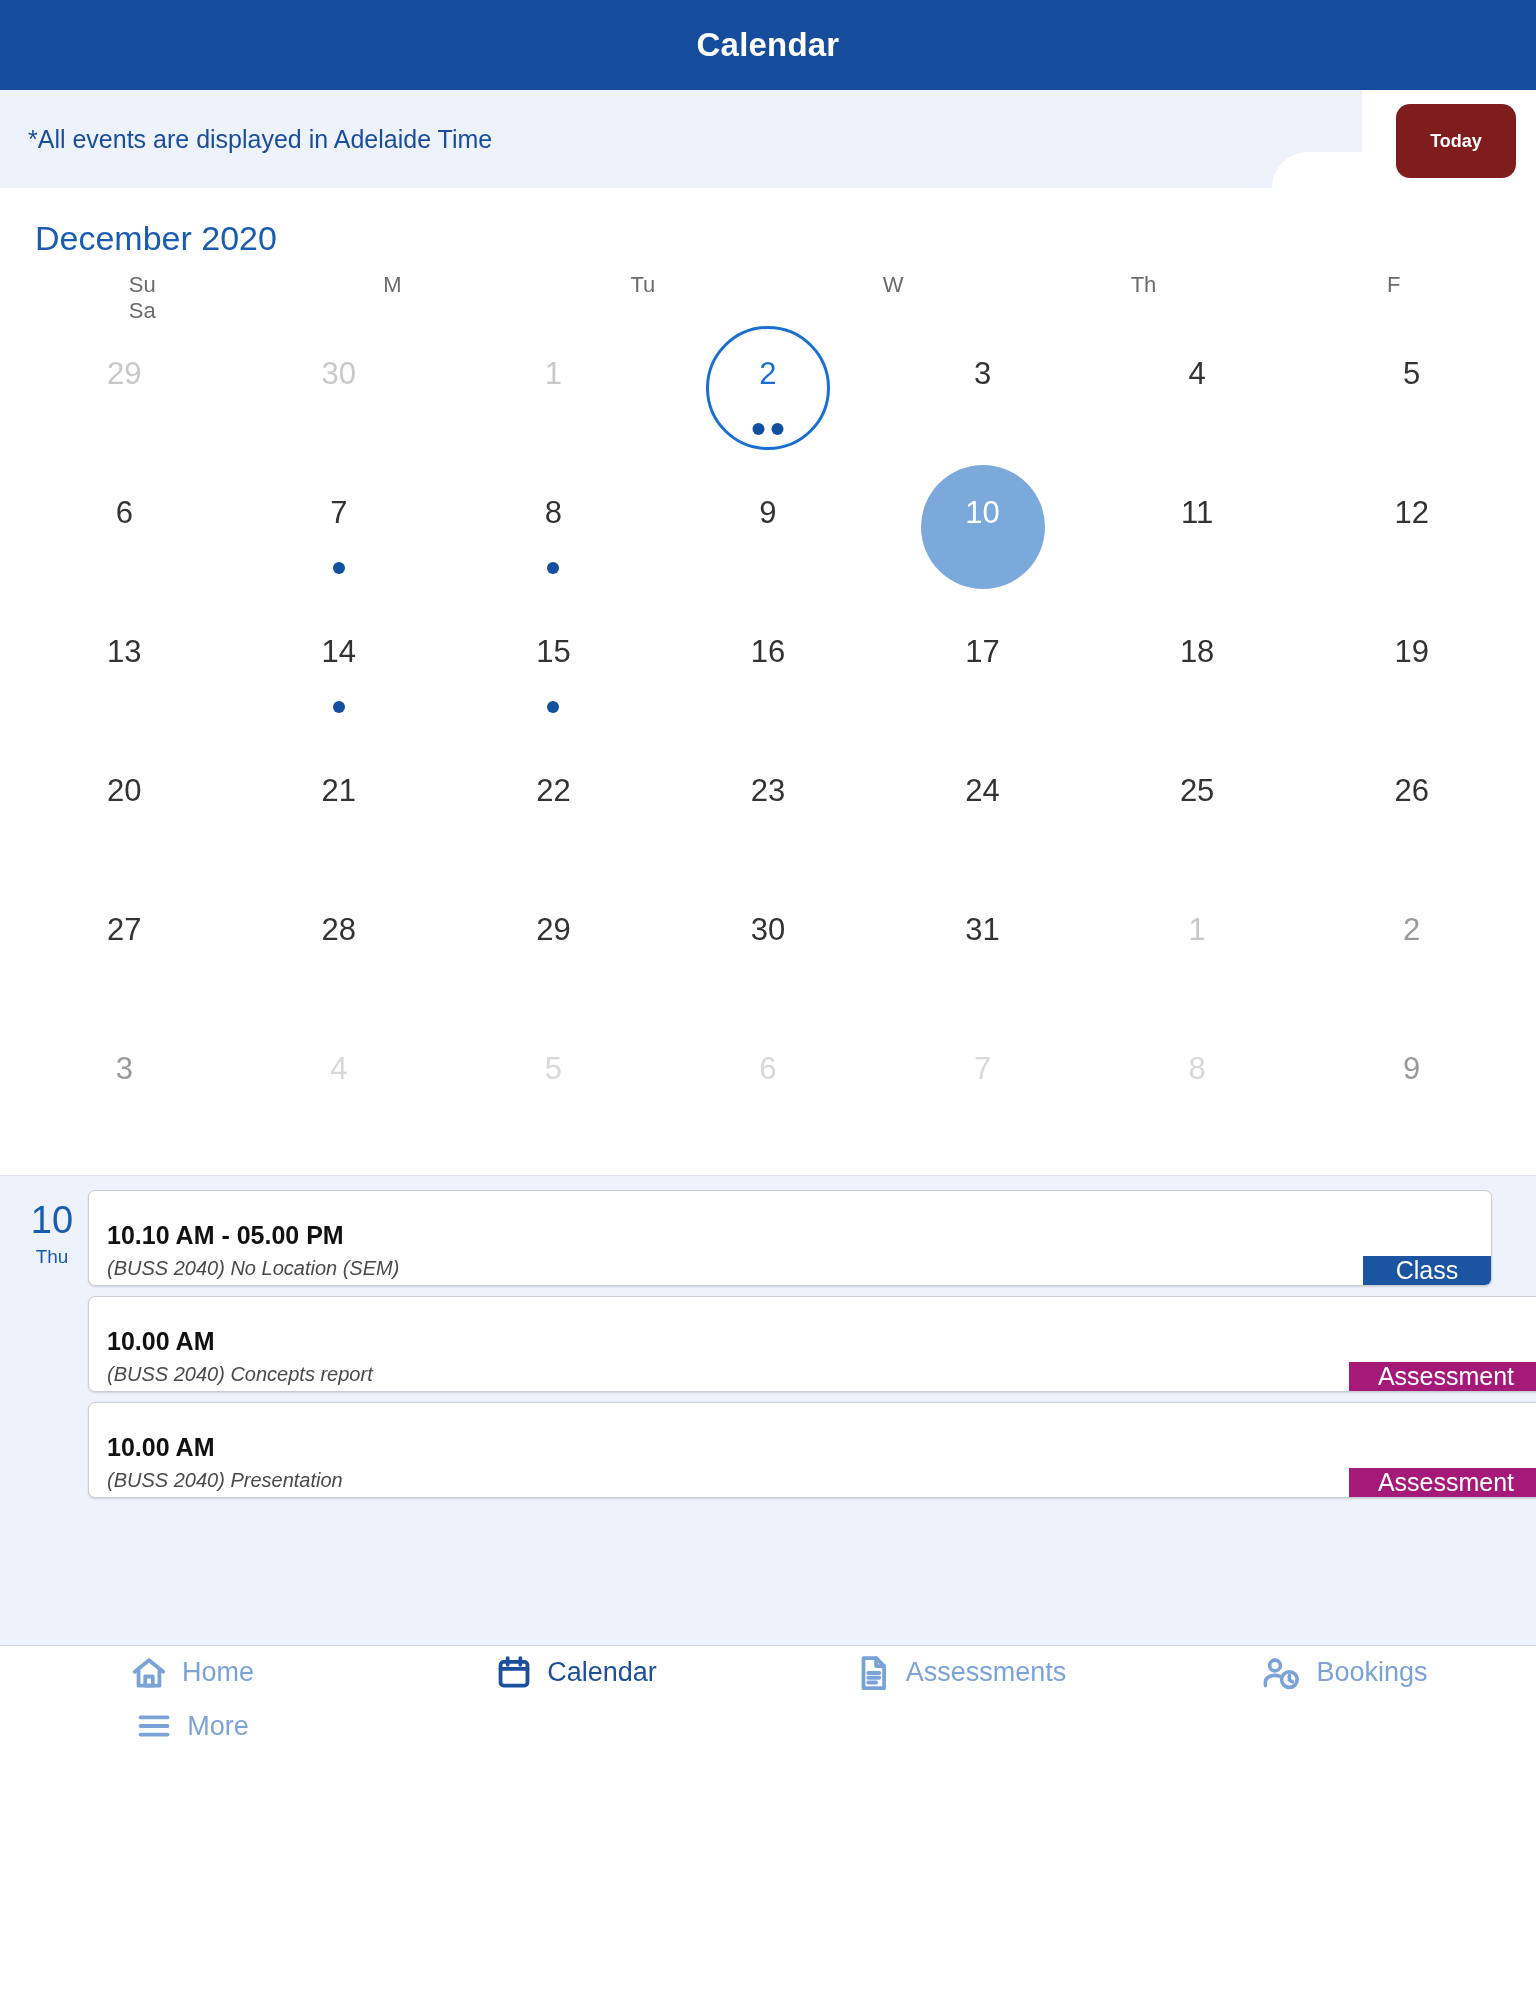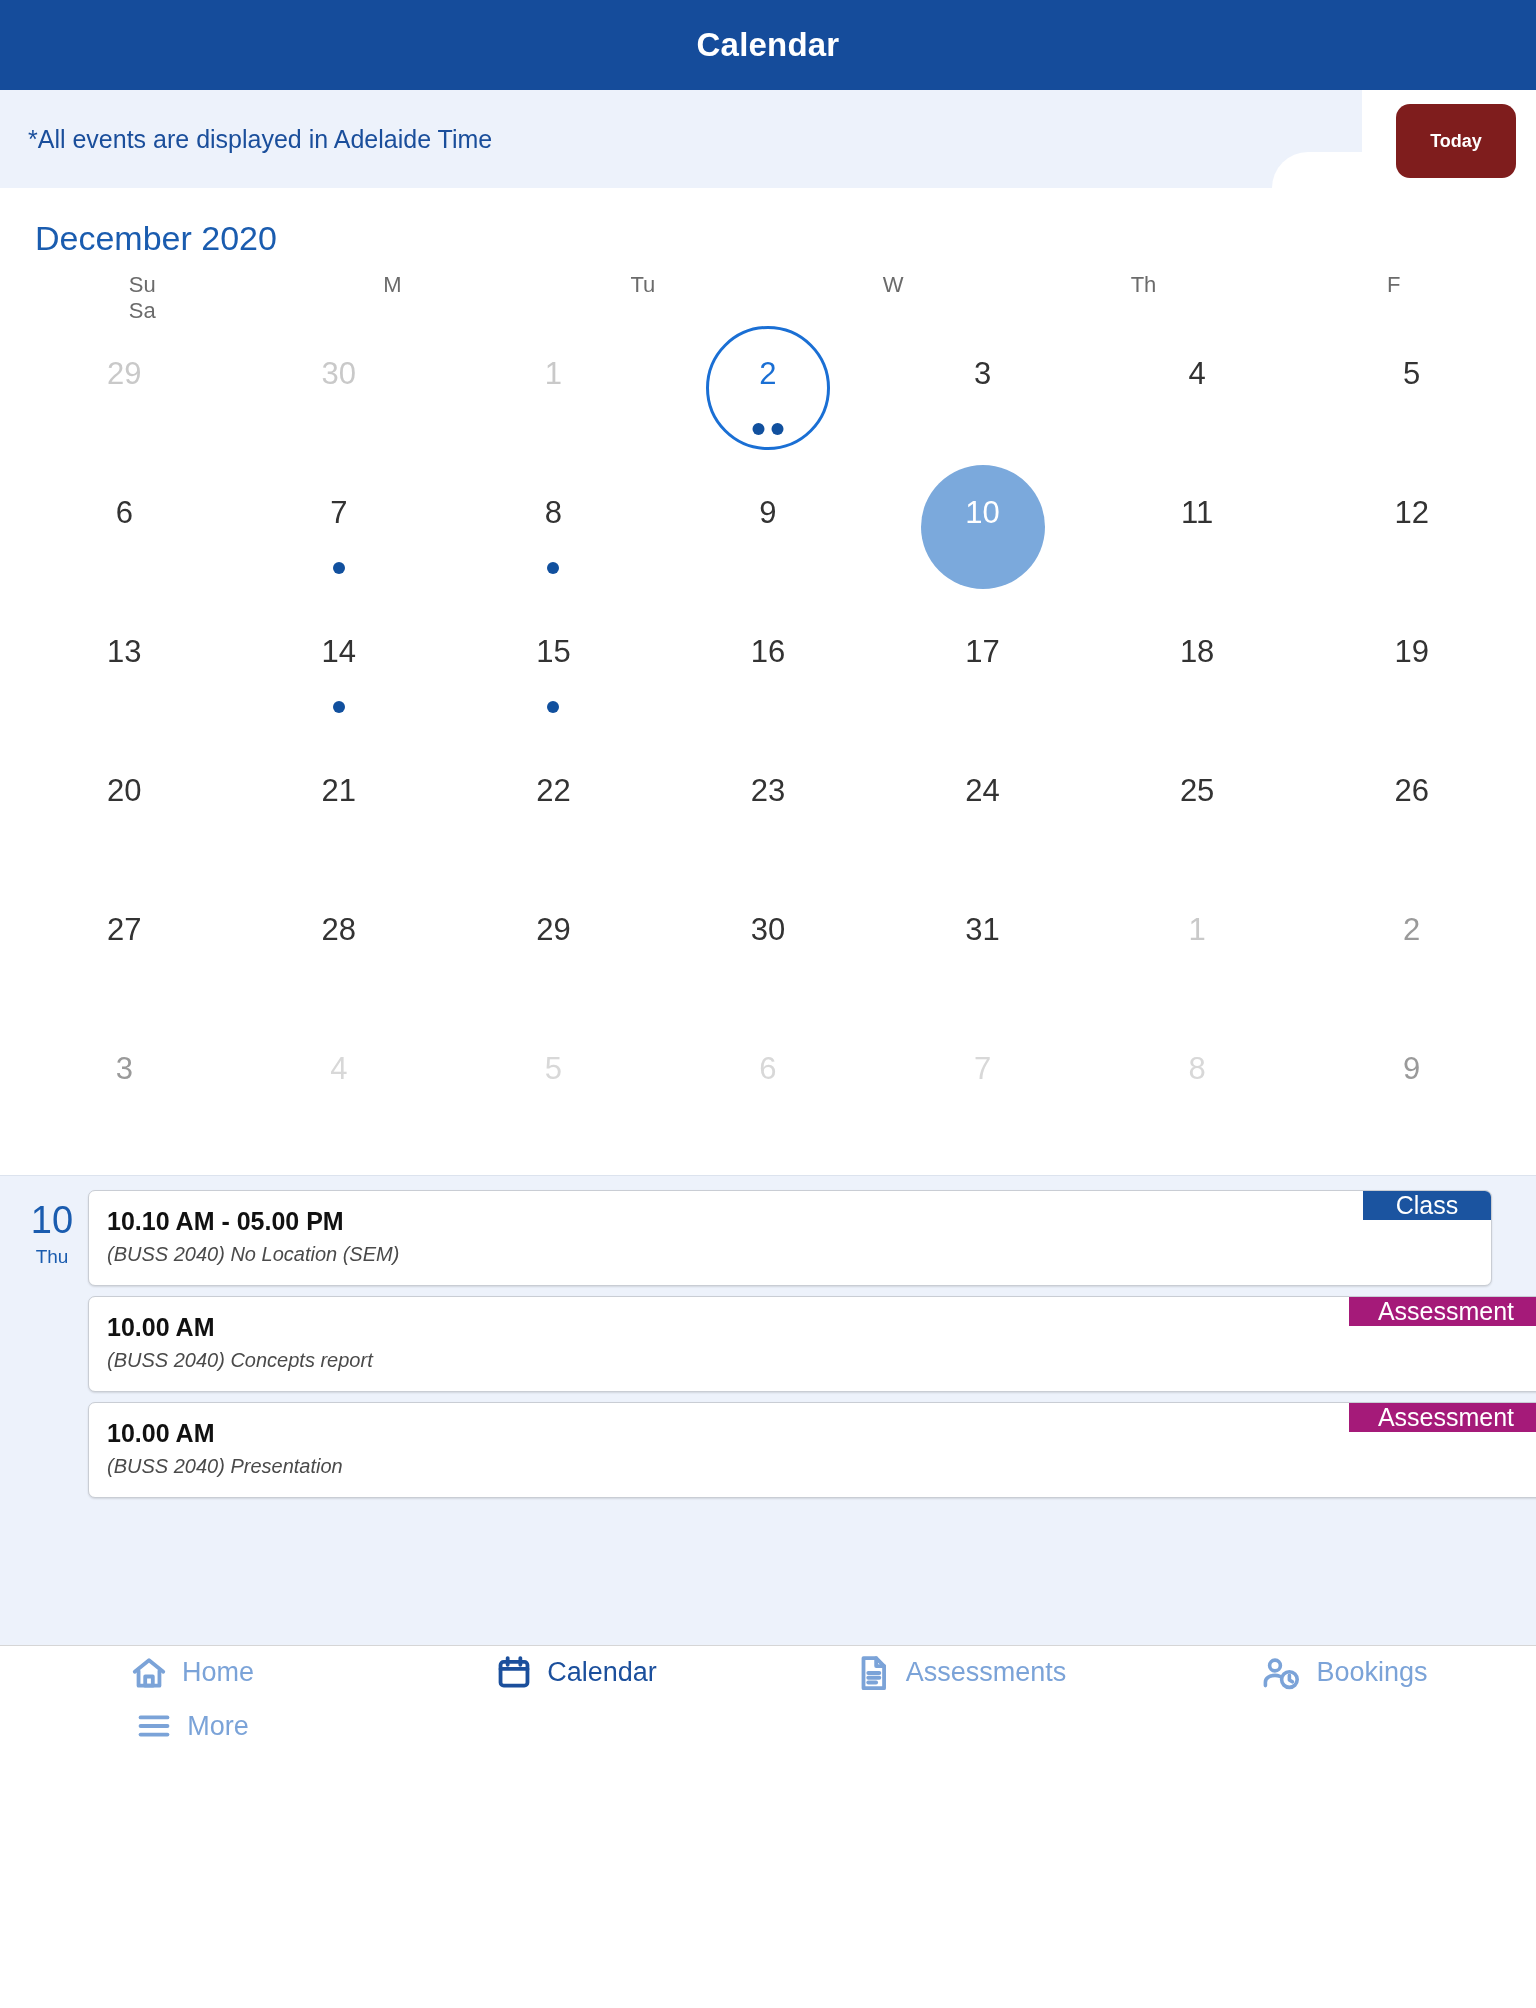--- a/index.html
+++ b/index.html
@@ -218,21 +218,21 @@
   }
   .event-list {
     flex: 1 1 auto;
     display: flex;
     flex-direction: column;
     gap: 10px;
     padding-right: 0;
   }
   .event-row {
     display: flex;
-    align-items: flex-start;
+    align-items: flex-end;
     height: 96px;
     background: #ffffff;
     border: 1px solid #C9CDD4;
     border-radius: 7px;
     box-shadow: 0 1px 2px rgba(0,0,0,0.12);
     overflow: hidden;
     cursor: pointer;
   }
   .event-body {
     flex: 1 1 auto;

